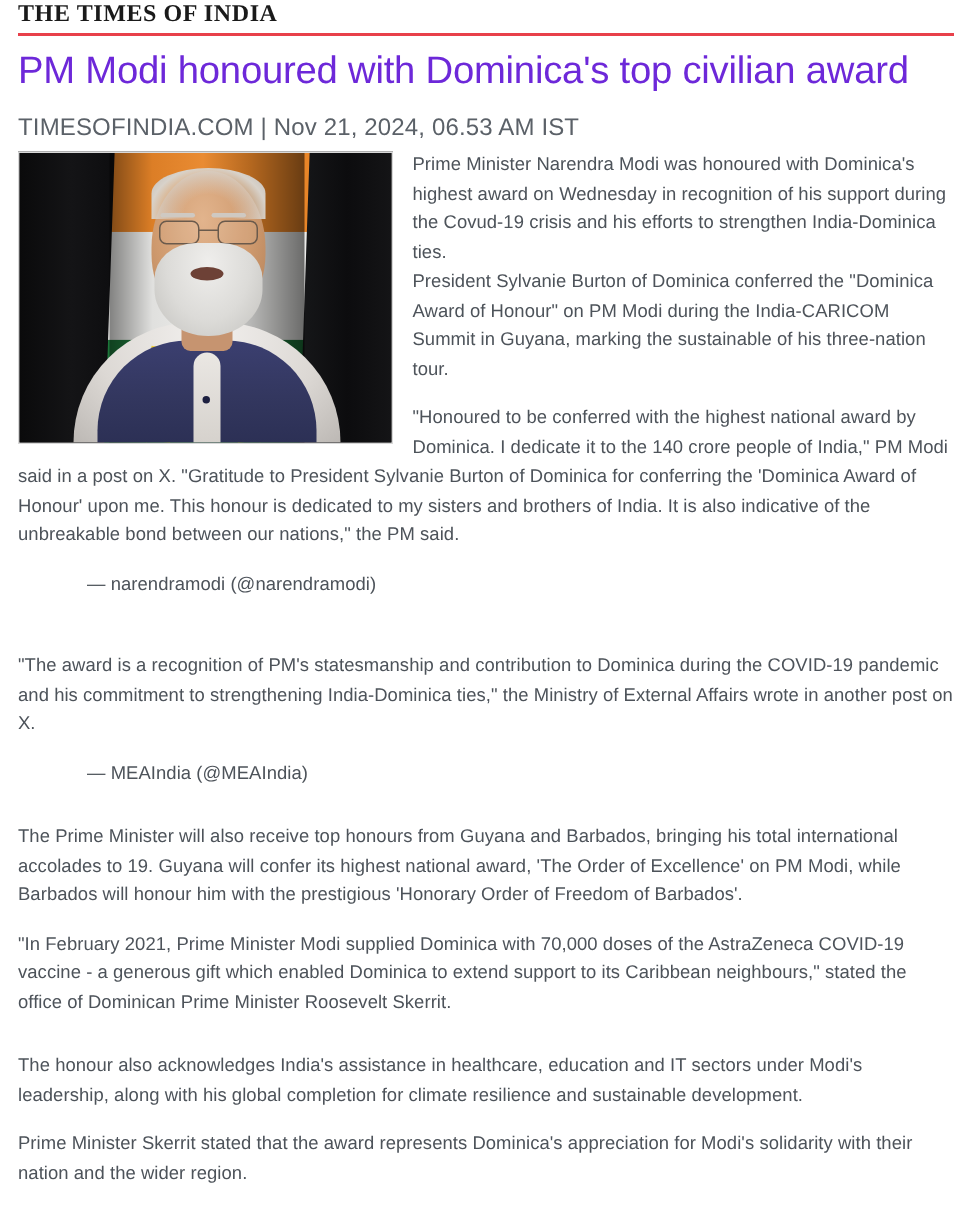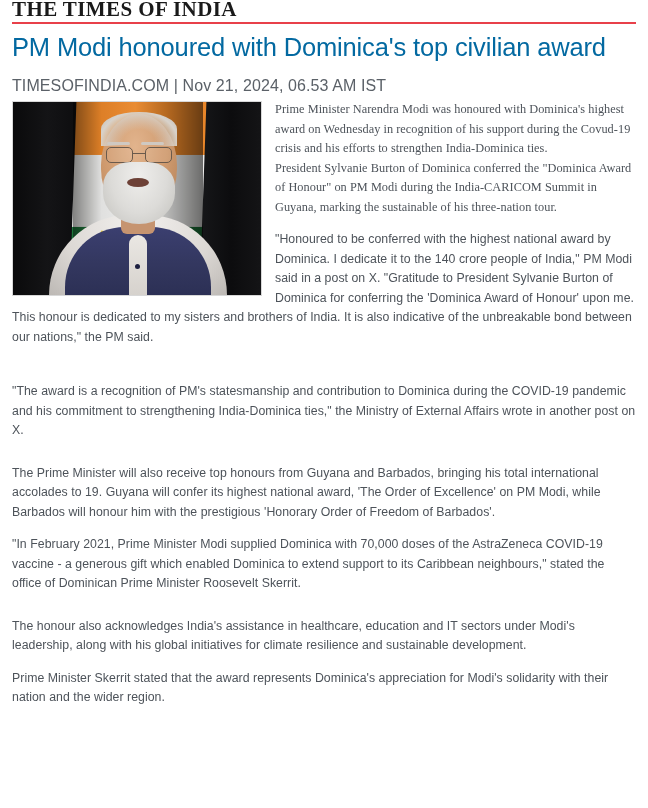--- a/index.html
+++ b/index.html
@@ -22,40 +22,40 @@
     background: #ffffff;
     box-sizing: border-box;
     padding: 0 12px;
   }
 
   
   .masthead {
     padding-top: 1px;
     font-family: "Liberation Serif", "DejaVu Serif", serif;
     font-weight: bold;
-    font-size: 21px;
+    font-size: 16px;
     letter-spacing: 0.4px;
     color: #1a1a1a;
     line-height: 17px;
   }
   .masthead-rule {
     margin-top: 4px;
     height: 2px;
     background: #e8404a;
     width: 100%;
   }
 
   
   .headline {
     margin-top: 8px;
     font-size: 25.5px;
     font-weight: 300;
     line-height: 30px;
     letter-spacing: -0.15px;
-    color: #0369a1;
+    color: #6d28d9;
     max-width: 620px;
   }
 
   
   .byline {
     margin-top: 7px;
     font-size: 16px;
     letter-spacing: 0.1px;
     color: #5b6168;
     line-height: 13px;
@@ -69,21 +69,21 @@
     color: #4d535a;
     letter-spacing: 0.04px;
   }
   .article p {
     margin: 0 0 13px 0;
   }
   .article p.tight {
     margin-bottom: 0;
   }
 
-  .lede-block { margin-bottom: 13px; font-family: Liberation Serif, serif; }
+  .lede-block { margin-bottom: 13px; }
   .lede-block .line { display: block; }
 
   
   .photo-wrap {
     float: left;
     width: 250px;
     height: 195px;
     margin: 1px 13px 6px 0;
     border: 1px solid #d8d8d8;
     box-sizing: border-box;
@@ -332,33 +332,35 @@
 
     <div class="lede-block">
       <span class="line">Prime Minister Narendra Modi was honoured with Dominica's highest award on Wednesday in recognition of his support during the Covud-19 crisis and his efforts to strengthen India-Dominica ties.</span>
       <span class="line">President Sylvanie Burton of Dominica conferred the "Dominica Award of Honour" on PM Modi during the India-CARICOM Summit in Guyana, marking the sustainable of his three-nation tour.</span>
     </div>
 
     <p>"Honoured to be conferred with the highest national award by Dominica. I dedicate it to the 140 crore people of India," PM Modi said in a post on X. "Gratitude to President Sylvanie Burton of Dominica for conferring the 'Dominica Award of Honour' upon me. This honour is dedicated to my sisters and brothers of India. It is also indicative of the unbreakable bond between our nations," the PM said.</p>
 
     <div class="clear"></div>
 
+    <div class="tweet-credit">— narendramodi (@narendramodi)</div>
 
     <div class="spacer-lg"></div>
 
     <p>"The award is a recognition of PM's statesmanship and contribution to Dominica during the COVID-19 pandemic and his commitment to strengthening India-Dominica ties," the Ministry of External Affairs wrote in another post on X.</p>
 
+    <div class="tweet-credit">— MEAIndia (@MEAIndia)</div>
 
     <div class="spacer-md"></div>
 
     <p>The Prime Minister will also receive top honours from Guyana and Barbados, bringing his total international accolades to 19. Guyana will confer its highest national award, 'The Order of Excellence' on PM Modi, while Barbados will honour him with the prestigious 'Honorary Order of Freedom of Barbados'.</p>
 
 
     <p>"In February 2021, Prime Minister Modi supplied Dominica with 70,000 doses of the AstraZeneca COVID-19 vaccine - a generous gift which enabled Dominica to extend support to its Caribbean neighbours," stated the office of Dominican Prime Minister Roosevelt Skerrit.</p>
 
     <div class="spacer-md"></div>
 
-    <p>The honour also acknowledges India's assistance in healthcare, education and IT sectors under Modi's leadership, along with his global initiatives for climate resilience and sustainable development.</p>
+    <p>The honour also acknowledges India's assistance in healthcare, education and IT sectors under Modi's leadership, along with his global completion for climate resilience and sustainable development.</p>
 
     <p class="tight">Prime Minister Skerrit stated that the award represents Dominica's appreciation for Modi's solidarity with their nation and the wider region.</p>
 
   </div>
 </div>
 
 </body></html>

